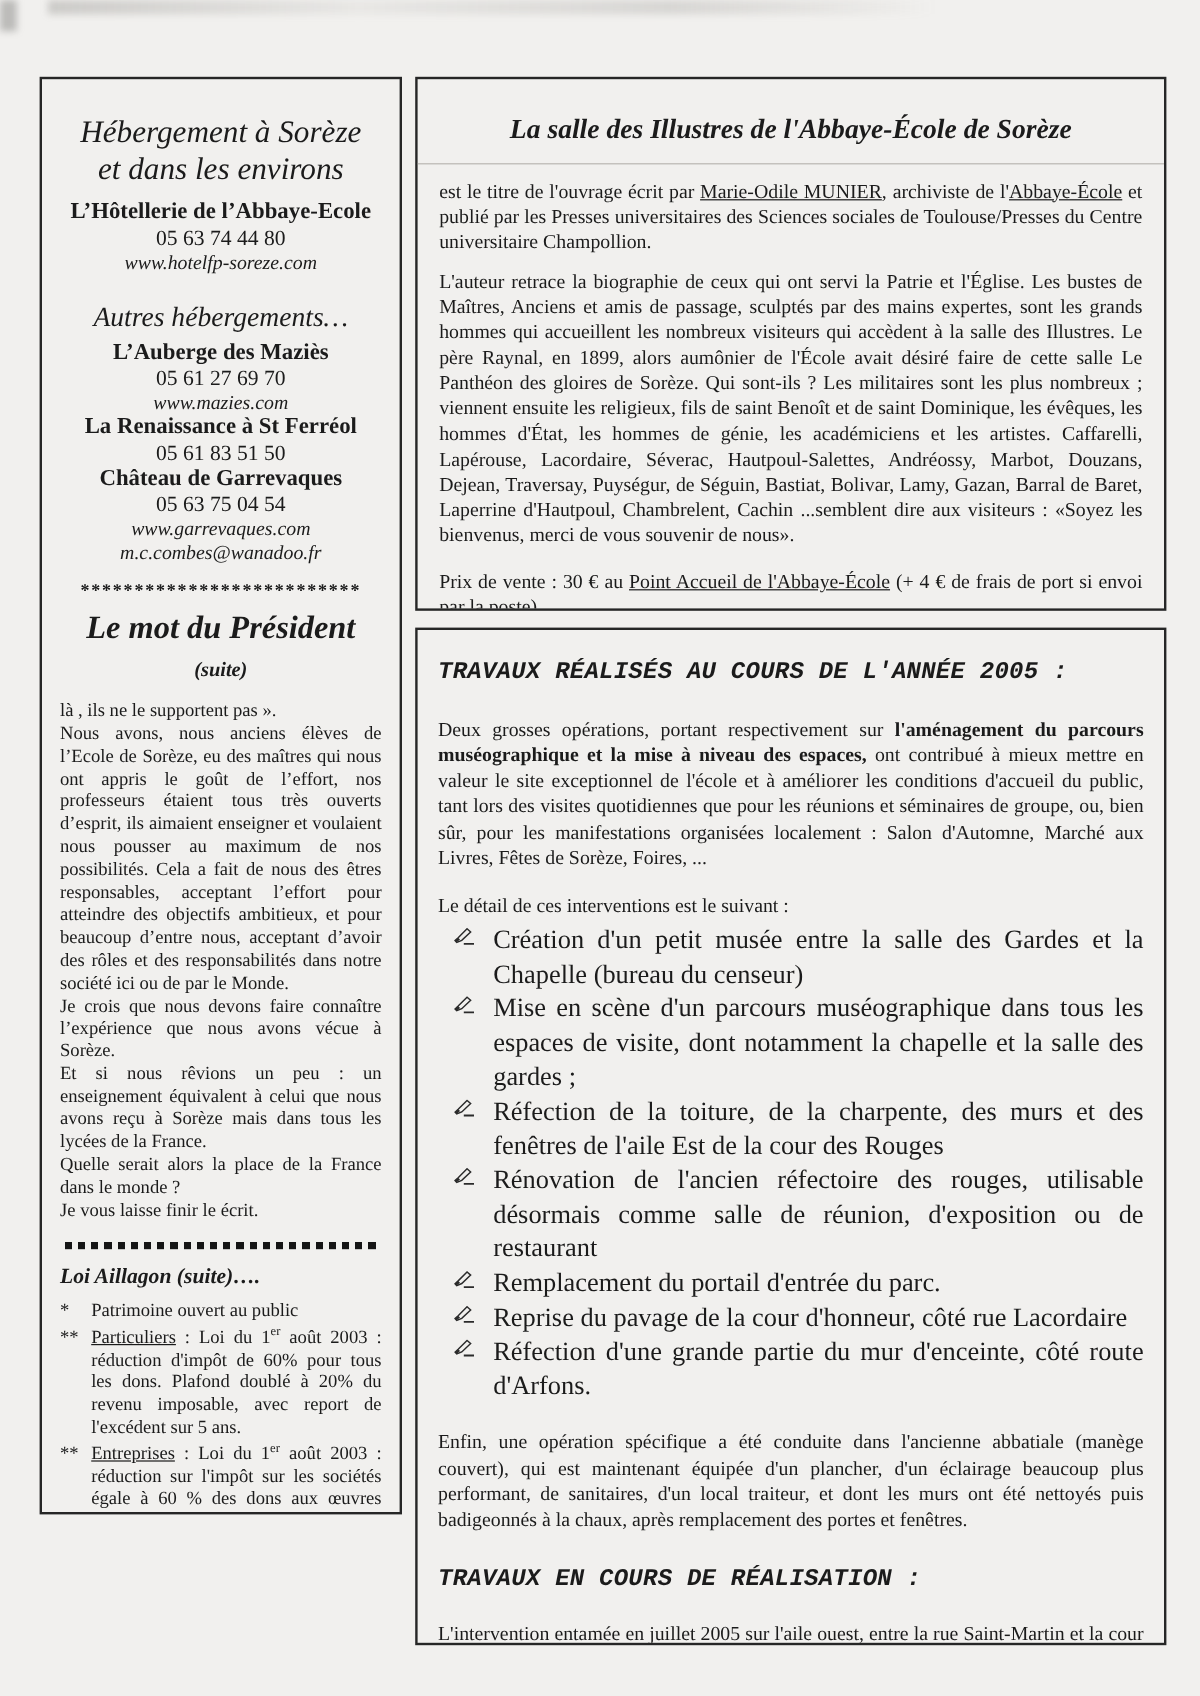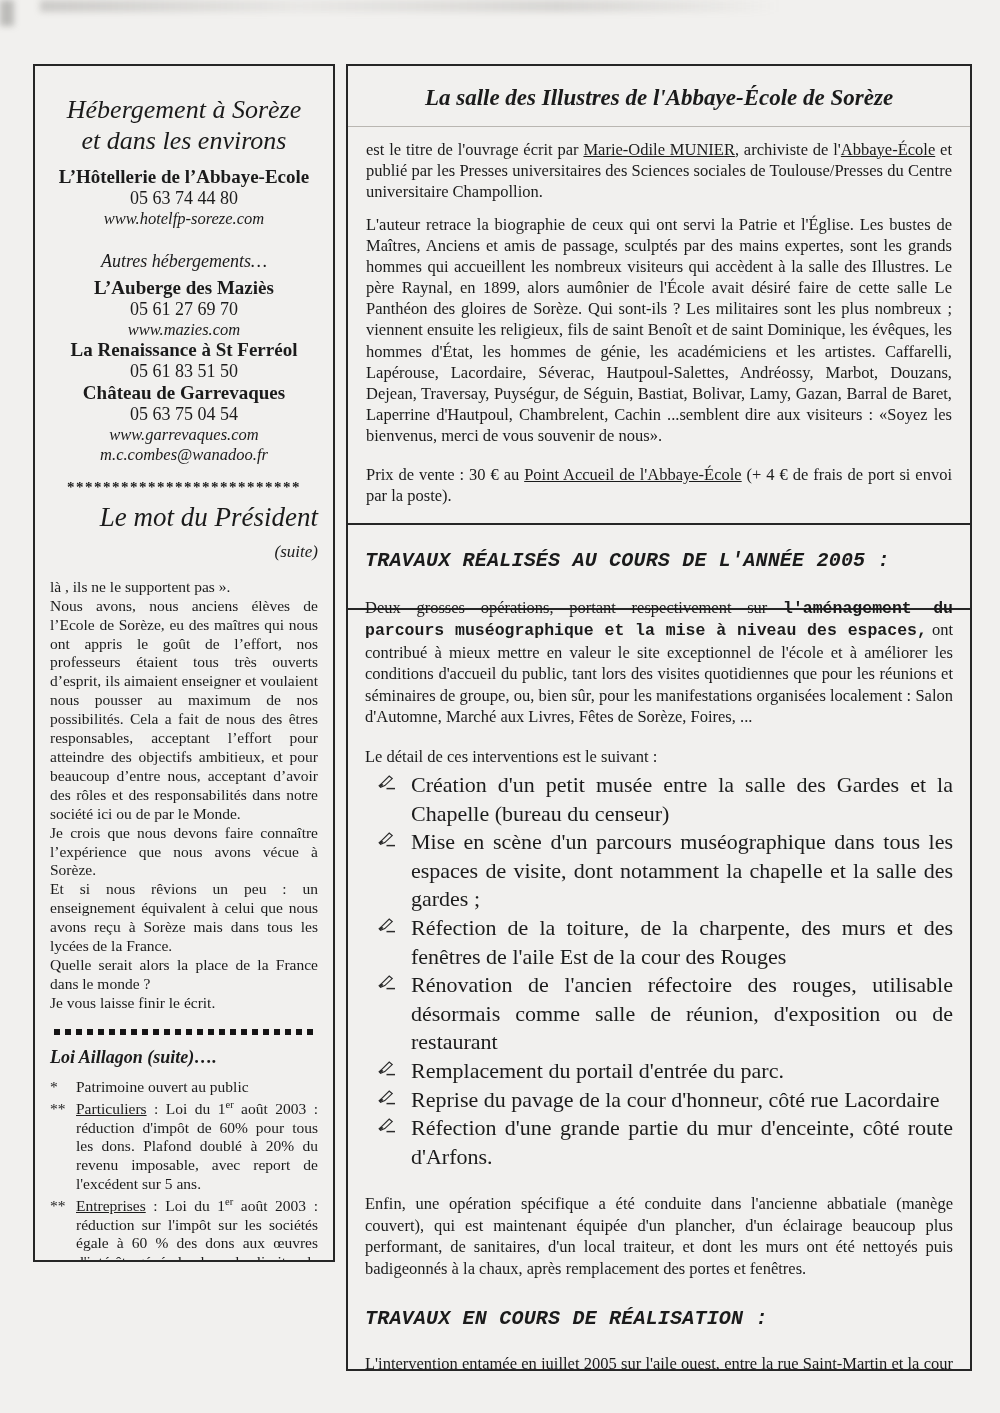--- a/index.html
+++ b/index.html
@@ -12,34 +12,34 @@
     overflow:hidden;
   }
   .scan-smudge{position:absolute;pointer-events:none;}
   .smudge-top{left:40px;top:0;width:740px;height:12px;
     background:linear-gradient(90deg,rgba(110,108,104,.28),rgba(160,158,154,.10) 35%,rgba(125,122,118,.22) 70%,rgba(160,158,154,0));
     filter:blur(3px);}
   .smudge-corner{left:0;top:0;width:14px;height:26px;background:rgba(90,88,85,.35);filter:blur(3px);}
 
   .box{position:absolute;border:2px solid #262626;box-sizing:border-box;overflow:hidden;}
   .box-left{left:33px;top:64px;width:302px;height:1198px;padding:12px 15px 8px;}
-  .box-r1{left:346px;top:64px;width:626px;height:546px;padding:10px 18px 10px;}
+  .box-r1{left:346px;top:64px;width:626px;height:445px;padding:20px 18px 10px;}
   .box-r2{left:346px;top:523px;width:626px;height:848px;padding:12px 17px 12px;}
 
   
   .lodging-title{font-style:italic;font-size:26px;line-height:1.2;text-align:center;margin-top:16px;}
   .entry{text-align:center;}
   .entry .entry-name{font-weight:bold;font-size:19px;line-height:1.15;}
   .entry .entry-phone{font-size:18px;line-height:1.17;}
   .entry .entry-web,.entry .entry-email{font-style:italic;font-size:16.5px;line-height:1.2;}
   .main-entry{margin-top:10px;}
-  .others-heading{font-style:italic;font-size:18px;text-align:center;margin-top:22px;line-height:1.2;}
+  .others-heading{font-style:italic;font-size:23px;text-align:center;margin-top:22px;line-height:1.2;}
   .other-entries{margin-top:4px;}
   .stars-separator{font-weight:bold;font-size:15px;letter-spacing:1.5px;text-align:center;margin-top:14px;white-space:nowrap;}
-  .president-heading{font-style:italic;font-size:27px;line-height:1.15;text-align:right;margin-top:6px;}
+  .president-heading{font-style:italic;font-size:27px;line-height:1.15;text-align:center;margin-top:6px;font-weight:bold;}
   .president-heading .suffix{font-size:17px;}
   .president-paras{margin-top:14px;}
   .president-paras p{margin:0;font-size:15.5px;line-height:1.22;text-align:justify;}
   .dotted-divider{margin:16px auto 12px;width:97%;height:6px;
     background:repeating-linear-gradient(90deg,#151515 0 6px,transparent 6px 11px);}
   .aillagon-heading{font-weight:bold;font-style:italic;font-size:18px;margin:8px 0 10px;}
   .aillagon-item{display:flex;margin-bottom:4px;}
   .aillagon-item .marker{flex:none;width:26px;font-size:15.5px;line-height:1.2;}
   .aillagon-item .item-text{flex:1;font-size:15.5px;line-height:1.2;text-align:justify;}
 
@@ -57,21 +57,21 @@
   .intro-para{margin-top:24px !important;}
   .lead-line{margin-top:18px !important;}
   .bullet-list{margin-top:4px;}
   .bullet-row{display:flex;}
   .bullet-icon{flex:none;width:46px;padding-left:13px;padding-top:4px;box-sizing:border-box;}
   .bullet-text{flex:1;font-size:22px;line-height:1.3;text-align:justify;}
   .closing-para{margin-top:22px !important;}
   .para-progress{margin-top:22px !important;}
   .para-last{margin-top:22px !important;}
 
-  .b{font-weight:bold;font-family:Liberation Mono, monospace;}
+  .b{font-weight:bold;}
   .u{text-decoration:underline;}
   .sup{vertical-align:super;font-size:0.68em;line-height:0;}
 </style>
 </head>
 <body>
 
 <div class="scan-smudge smudge-top"></div>
 <div class="scan-smudge smudge-corner"></div>
 
 <div class="box box-left">

